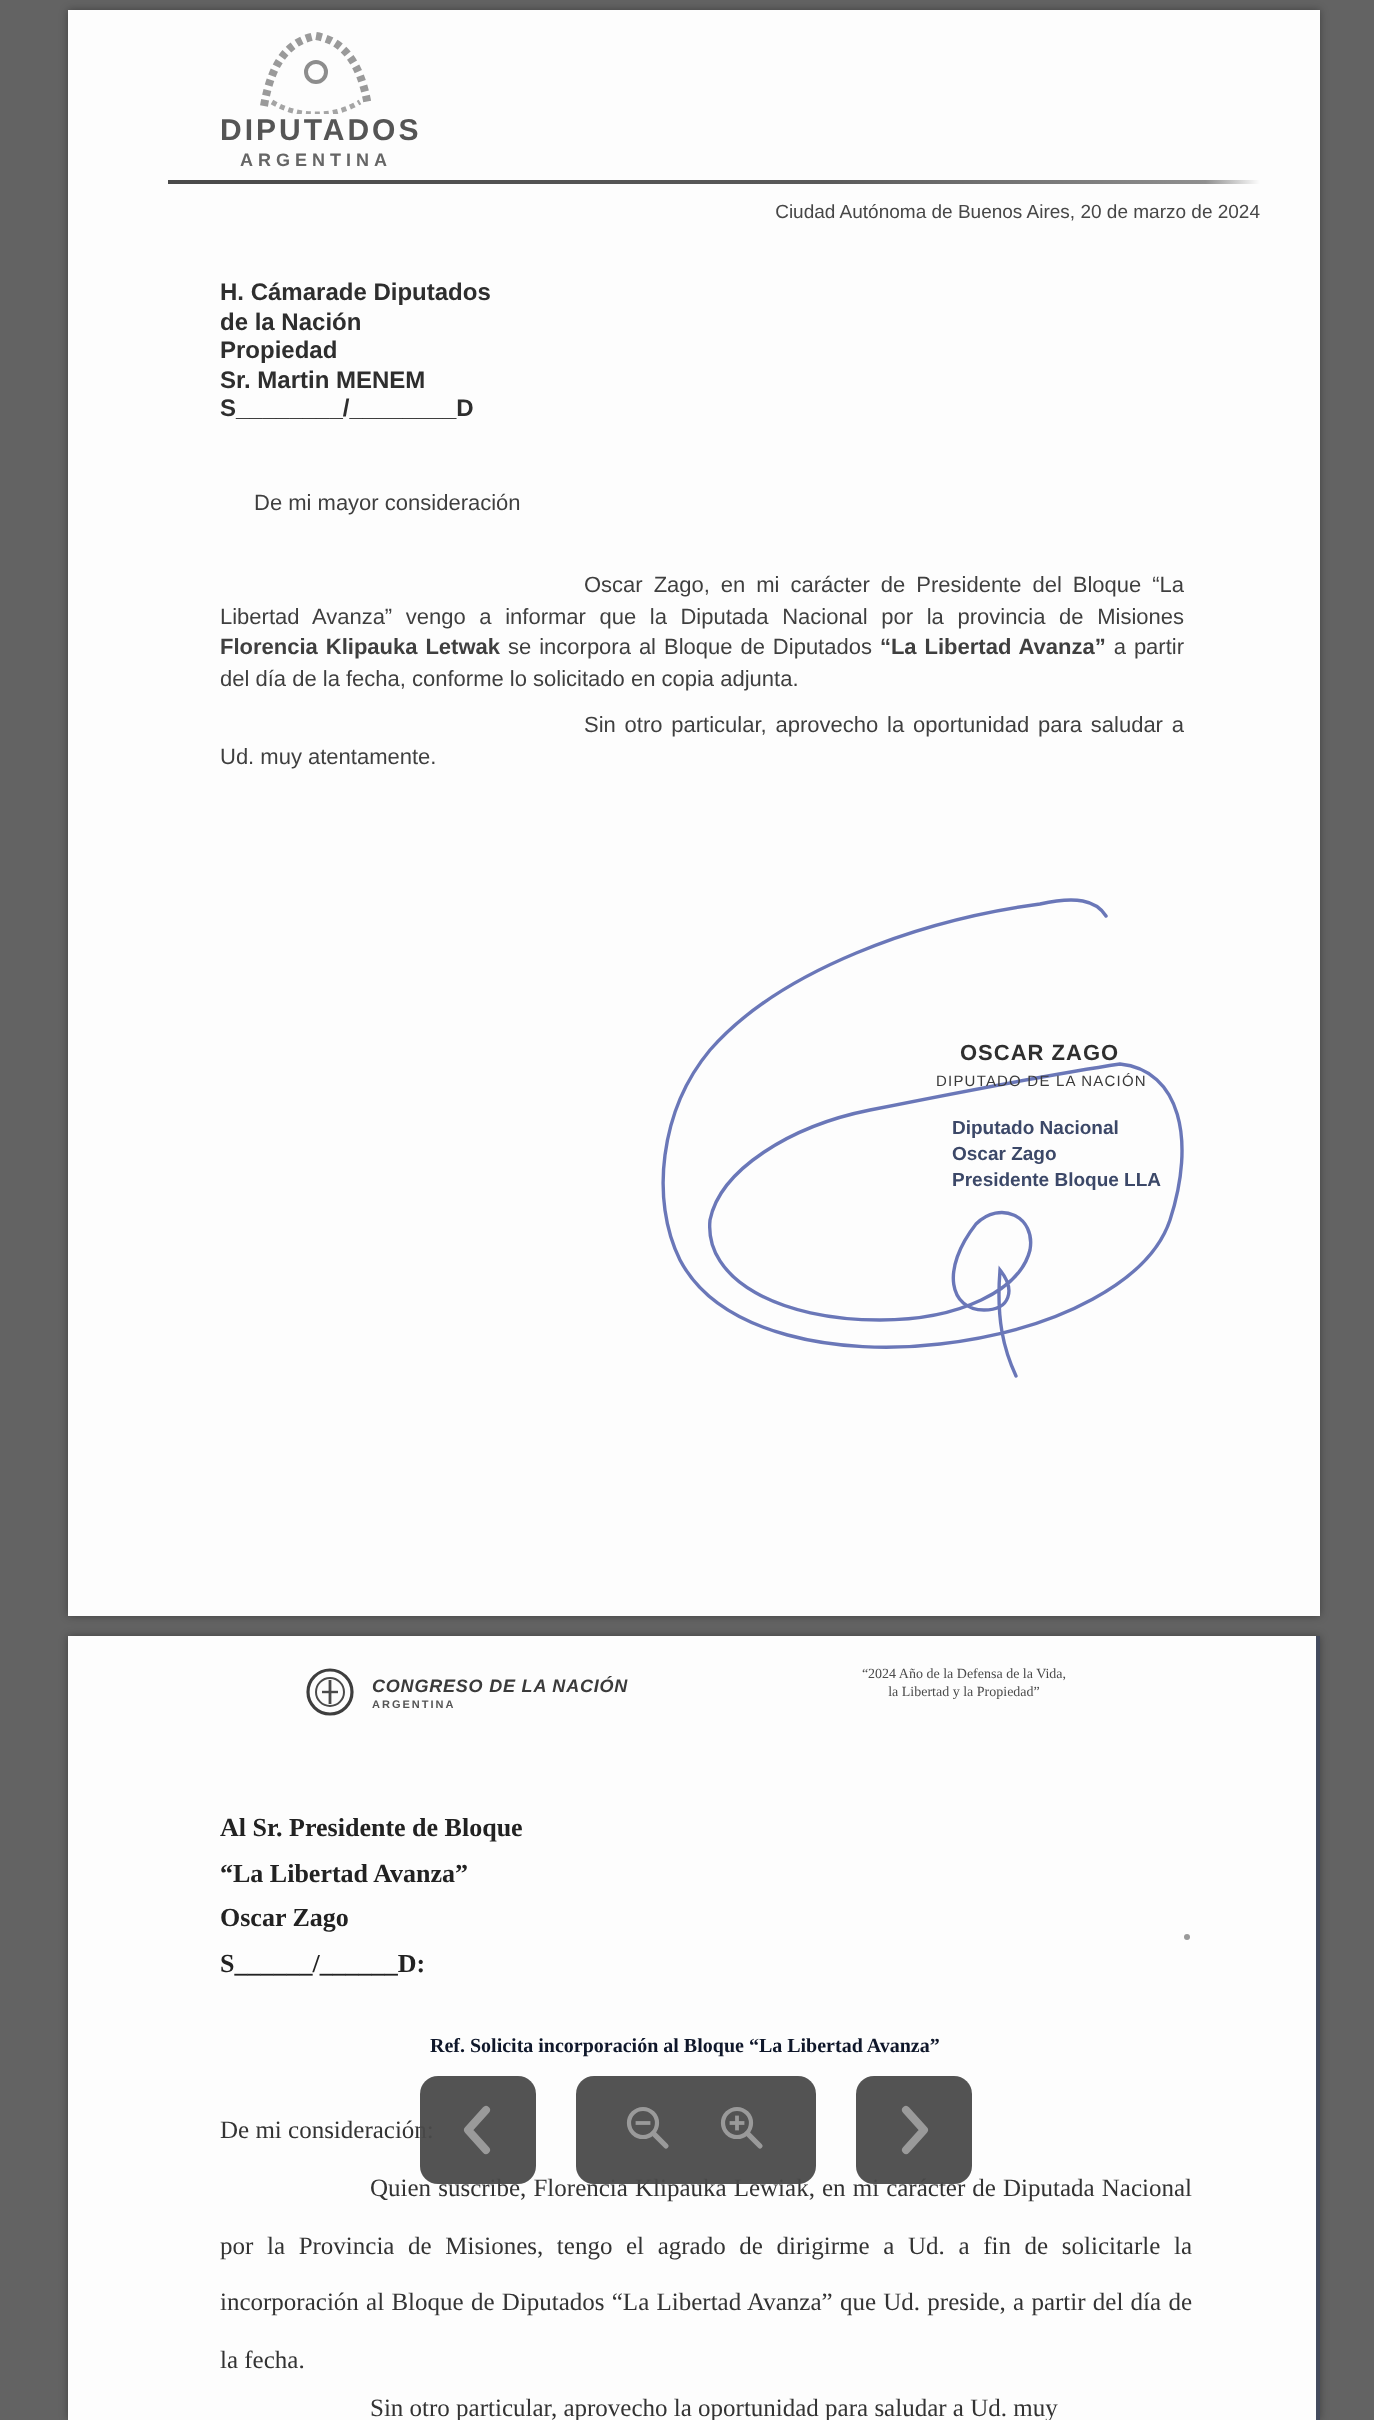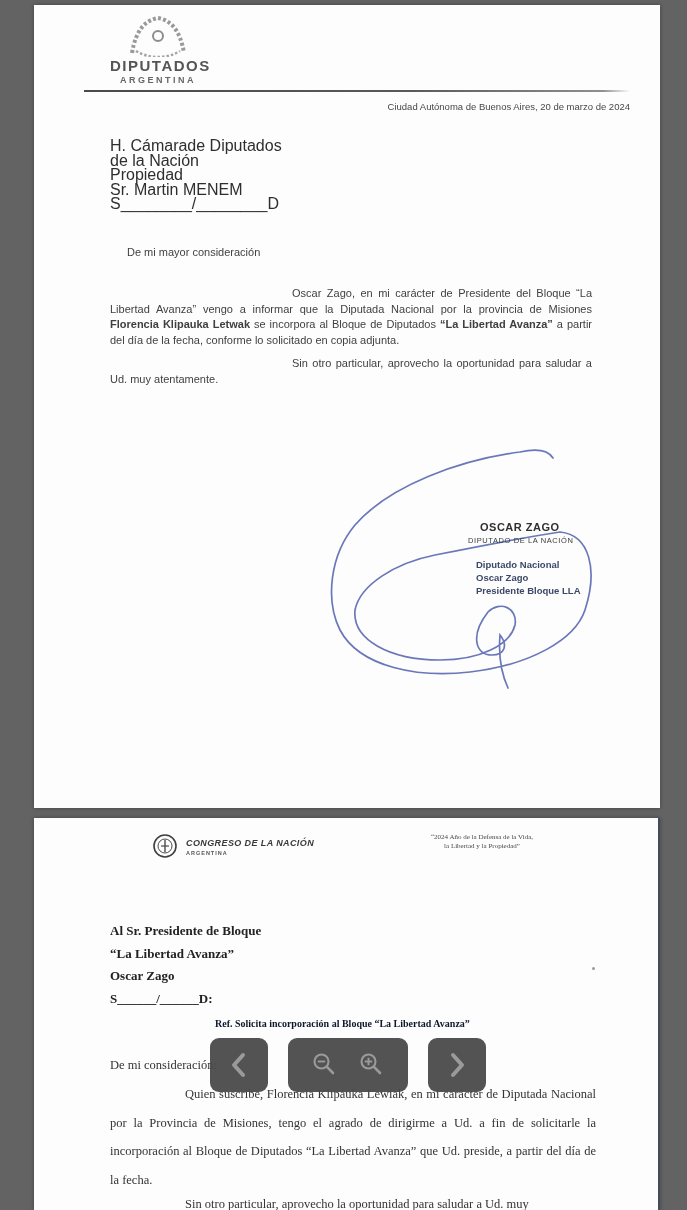--- a/index.html
+++ b/index.html
@@ -19,21 +19,21 @@
   #page-1 { top:5px; height:803px; }
   #page-2 { top:818px; height:392px; border-right:2px solid #434b5e; }
   .abs { position:absolute; }
 
   
   .p1-text { color:#3f3f3f; filter:blur(.2px); }
   .lh-title { font-size:15px; font-weight:bold; letter-spacing:1.5px; color:#555; }
   .lh-sub   { font-size:9px;  font-weight:bold; letter-spacing:2.5px; color:#666; }
   .lh-rule  { height:2px; background:linear-gradient(to right,#4a4a4a 0%,#5a5a5a 60%,#8f8f8f 95%,transparent 100%); }
   .dateline { font-size:9.5px; color:#474747; text-align:right; }
-  .recipient { font-size:16px; font-weight:normal; line-height:14.5px; color:#2e2e2e; }
+  .recipient { font-size:12px; font-weight:bold; line-height:14.5px; color:#2e2e2e; }
   .greeting { font-size:11px; }
   .bodypara { font-size:11px; line-height:15.5px; text-align:justify; color:#3f3f3f; }
   .indent { text-indent:182px; }
   .sig-name  { font-size:11px; font-weight:bold; letter-spacing:.5px; color:#2f2f2f; }
   .sig-title { font-size:7.5px; letter-spacing:.6px; color:#3a3a3a; }
   .sig-stamp { font-size:9.5px; font-weight:bold; line-height:13px; color:#3c4868; }
 
   
   .p2-text { font-family:"Liberation Serif", serif; color:#333; }
   .seal-caption { font-family:"Liberation Sans", sans-serif; font-size:9px; font-weight:bold; letter-spacing:.4px; color:#3a3a3a; }
@@ -120,21 +120,21 @@
     <line x1="13" y1="8" x2="13" y2="20" stroke="#4a4a4a" stroke-width="1.4"></line>
     <line x1="9" y1="14" x2="17" y2="14" stroke="#4a4a4a" stroke-width="1.2"></line>
   </svg>
   <div class="abs seal-caption" style="left:152px; top:20px;font-style:italic;">CONGRESO DE LA NACIÓN</div>
   <div class="abs seal-caption-sub" style="left:152px; top:32px;">ARGENTINA</div>
   <div class="abs motto p2-text" style="left:366px; top:15px; width:164px;">
     <div>“2024 Año de la Defensa de la Vida,</div>
     <div>la Libertad y la Propiedad”</div>
   </div>
 
-  <div class="abs recipient2 p2-text" style="left:76px; top:102px;">
+  <div class="abs recipient2 p2-text" style="left:76px; top:85px;">
     <div>Al Sr. Presidente de Bloque</div>
     <div>“La Libertad Avanza”</div>
     <div>Oscar Zago</div>
     <div>S______/______D:</div>
   </div>
 
   <div class="abs refline p2-text" style="left:181px; top:200px;">Ref. Solicita incorporación al Bloque “La Libertad Avanza”</div>
 
   <div class="abs salut2 p2-text" style="left:76px; top:240px;">De mi consideración:</div>
 

